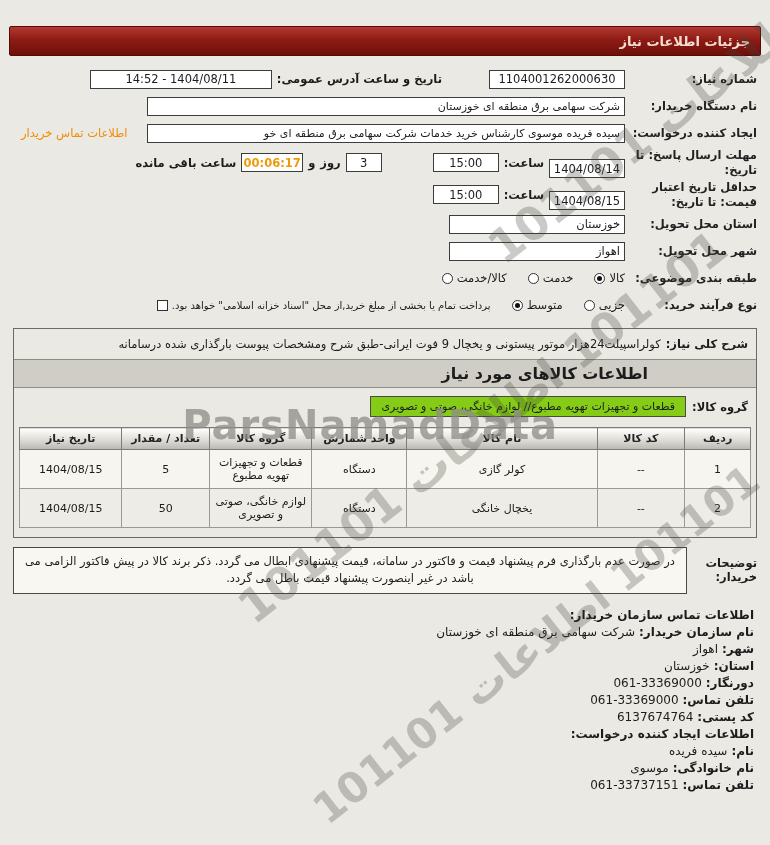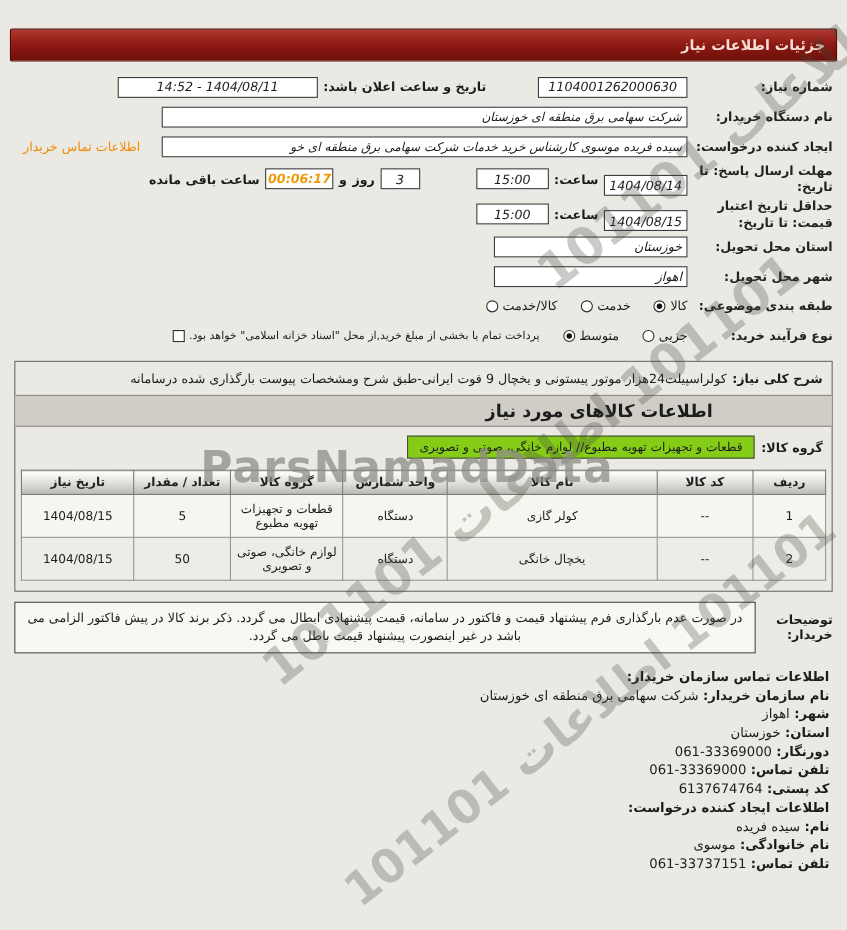--- a/index.html
+++ b/index.html
@@ -22,21 +22,21 @@
   }
   .titlebar .t { color: #f6ddd3; font-size: 13px; font-weight: bold; }
 
   
   .frow { display: flex; align-items: center; min-height: 26px; padding: 0 13px; margin-top: 1px; }
   .flabel { width: 132px; flex-shrink: 0; font-size: 11.5px; font-weight: bold; line-height: 1.25; color: #222; }
   .fc { display: flex; align-items: center; flex: 1; gap: 5px; }
   .ibox {
     background: #fff; border: 1px solid #3c3c3c; height: 19px;
     display: flex; align-items: center; padding: 0 4px; font-size: 11.5px;
-    overflow: hidden; white-space: nowrap; font-style: italic;
+    overflow: hidden; white-space: nowrap;
   }
   .c { justify-content: center; }
   .w-need  { width: 136px; }
   .w-ann   { width: 182px; }
   .w-wide  { width: 478px; font-size: 11px; }
   .w-date  { width: 76px; margin-top: 12px; }
   .w-time  { width: 66px; }
   .w-days  { width: 36px; margin-right: 46px; }
   .w-timer { width: 62px; color: #f09a0a; font-weight: bold; }
   .w-mid   { width: 176px; }
@@ -109,21 +109,21 @@
 <div class="wm-band" id="wm3">101101 اطلاعات 101101</div>
 
 <div class="titlebar">
   <span class="t">جزئیات اطلاعات نیاز</span>
 </div>
 
 <div class="frow">
   <div class="flabel">شماره نیاز:</div>
   <div class="fc">
     <div class="ibox c w-need">1104001262000630</div>
-    <div class="lbl2">تاریخ و ساعت اعلان باشد:</div>
+    <div class="lbl2">تاریخ و ساعت آدرس عمومی:</div>
     <div class="ibox c w-ann">1404/08/11 - 14:52</div>
   </div>
 </div>
 
 <div class="frow">
   <div class="flabel">نام دستگاه خریدار:</div>
   <div class="fc">
     <div class="ibox w-wide">شرکت سهامی برق منطقه ای خوزستان</div>
   </div>
 </div>

